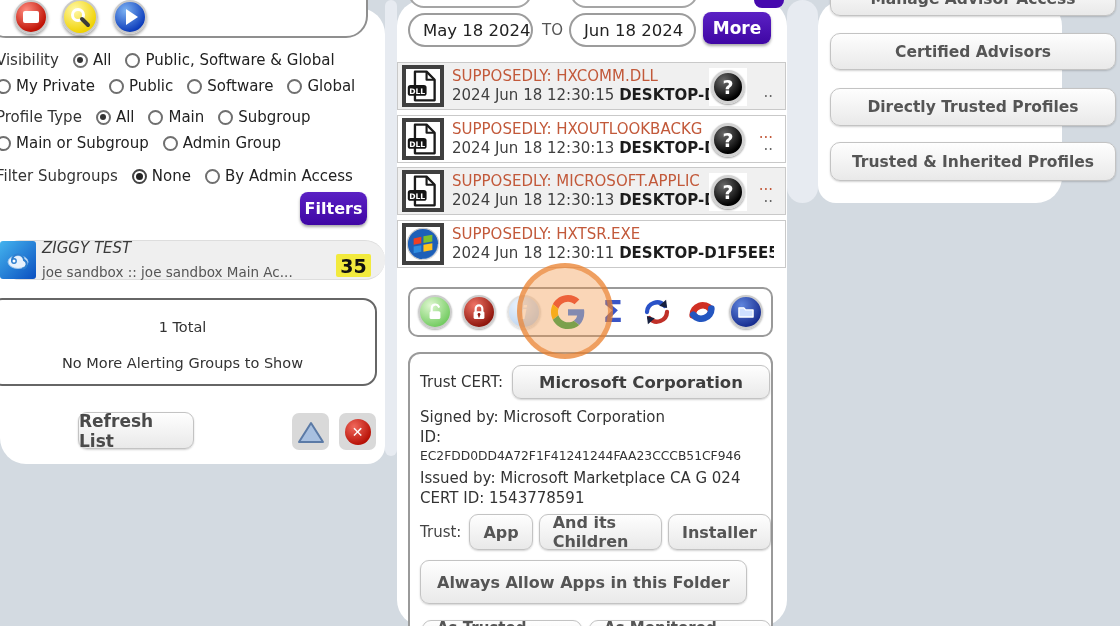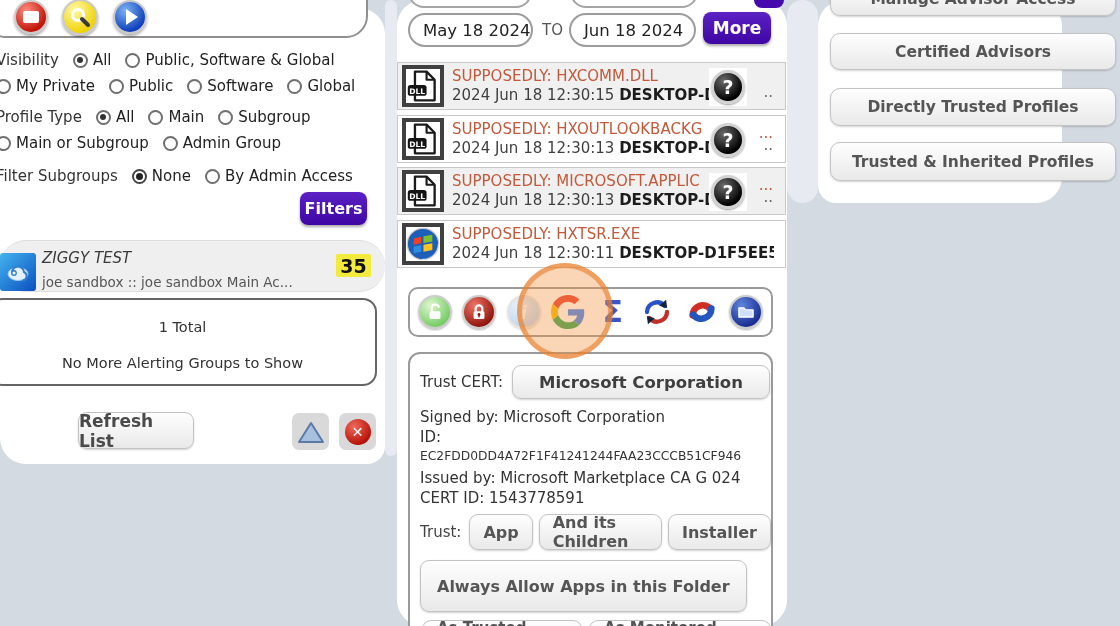--- a/index.html
+++ b/index.html
@@ -37,22 +37,22 @@
   .radio-row { position:absolute; left:-4px; display:flex; align-items:center; gap:14px; font-size:15px; color:#222; white-space:nowrap; }
   .group-label { color:#333; }
   .opt { display:inline-flex; align-items:center; gap:5px; cursor:pointer; }
   .rb { width:15px; height:15px; border:2px solid #6f6f6f; border-radius:50%; background:#fff; position:relative; flex:0 0 auto; }
   .rb.sel::after { content:""; position:absolute; left:2.5px; top:2.5px; width:6px; height:6px; border-radius:50%; background:#333; }
   .rb.seldark { border-color:#444; } .rb.seldark::after { content:""; position:absolute; left:2px; top:2px; width:7px; height:7px; border-radius:50%; background:#222; }
 
   #filters-btn { left:300px; top:184px; width:67px; height:33px; font-size:16px; }
 
   
-  #group-row { left:0; top:232px; width:385px; height:52px; background:#efefef;
-               border-top:1px solid #ddd; border-bottom:1px solid #ddd; display:flex; align-items:flex-end; }
+  #group-row { left:0; top:232px; width:385px; height:40px; background:#efefef;
+               border-top:1px solid #ddd; border-bottom:1px solid #ddd; display:flex; align-items:center; }
   #group-icon { width:36px; height:38px; border-radius:3px; background:linear-gradient(135deg,#44b3ee,#0a4fc0);
                 display:flex; align-items:center; justify-content:center; flex:0 0 auto; }
   #group-text { margin-left:6px; line-height:1.15; }
   #group-title { font-style:italic; font-size:15px; color:#3a3a3a; }
   #group-sub { font-size:13.5px; color:#555;margin-top:8px; }
   #group-badge { position:absolute; left:336px; top:13px; width:35px; height:23px; background:#f2ea3d;
                  color:#111; font-size:19px; font-weight:bold; display:flex; align-items:center; justify-content:center; border-radius:2px; }
 
   
   #total-box { left:-12px; top:290px; width:389px; height:88px; border:2px solid #666; border-radius:14px; background:#fff;
@@ -111,21 +111,21 @@
                      background:rgba(242,148,66,.38); border:5px solid rgba(232,124,38,.6); z-index:6; pointer-events:none; }
 
   
   #cert-panel { left:11px; top:352px; width:365px; height:300px; border:2px solid #9a9a9a; border-radius:12px; background:#fff; }
   .cp-label { position:absolute; font-size:15px; color:#333; white-space:nowrap; }
   #cert-btn { position:absolute; left:102px; top:11px; height:34px; padding:0 26px; font-size:16.5px; color:#3f3f3f; }
   #cert-hash { position:absolute; left:10px; top:95px; font-size:12.3px; color:#333; letter-spacing:0; white-space:nowrap; }
   #trust-row { position:absolute; left:10px; top:160px; display:flex; align-items:center; gap:6px; }
   #trust-row .cp-inline { font-size:15px; color:#444; margin-right:2px; }
   .tbtn { height:36px; padding:0 13px; font-size:16px; }
-  #always-allow-btn { position:absolute; left:10px; top:206px; height:52px; padding:0 16px; font-size:16px; }
+  #always-allow-btn { position:absolute; left:10px; top:206px; height:44px; padding:0 16px; font-size:16px; }
   #bottom-row { position:absolute; left:12px; top:266px; display:flex; gap:7px; }
   .bbtn { height:34px; padding:0 14px; font-size:15px; }
 
   
   .rp-btn { position:absolute; left:12px; width:286px; height:37px; font-size:15.5px; border-radius:10px; }
   #rp-manage { top:-18px; height:34px; }
   #rp-certified { top:33px; }
   #rp-directly { top:88px; height:38px; }
   #rp-trusted { top:142px; height:39px; }
 </style>

